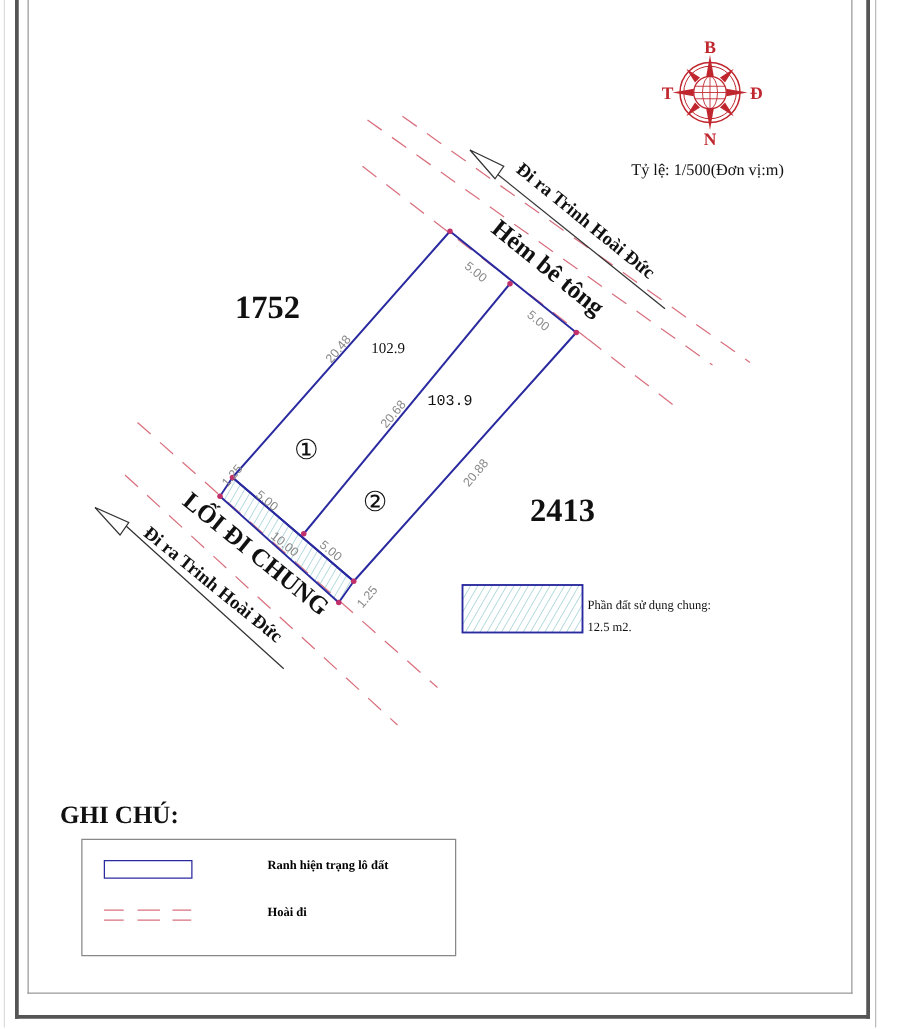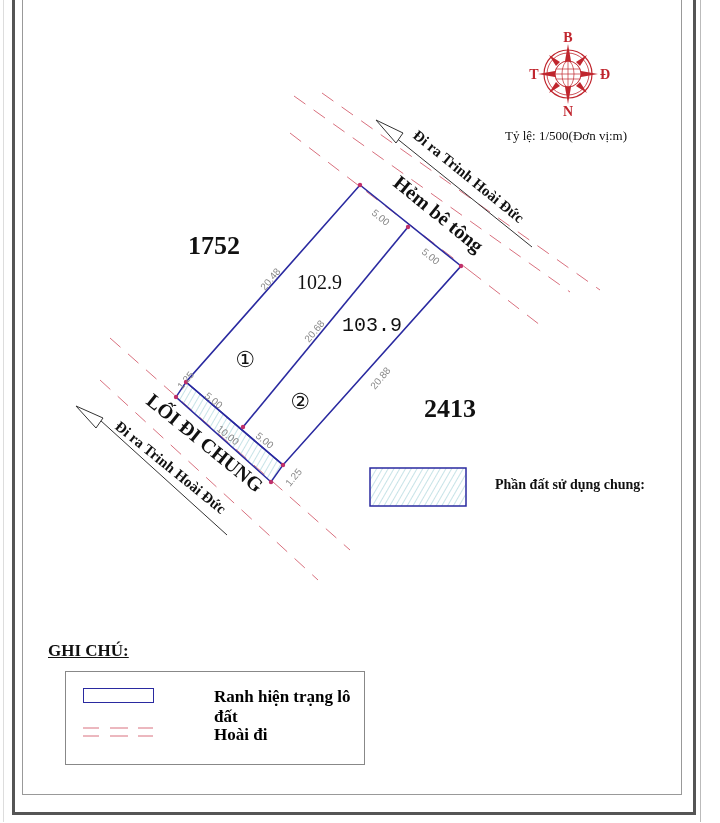--- a/index.html
+++ b/index.html
@@ -4,27 +4,27 @@
 <style>
   html,body{margin:0;padding:0;background:#fff;}
   body{width:720px;height:823px;position:relative;overflow:hidden;font-family:"Liberation Serif","DejaVu Serif",serif;}
   .frame-outer{position:absolute;left:3px;top:-4px;width:696px;height:826px;border-right:1px solid #bbb;border-left:1px solid #ddd;}
   .frame-thick{position:absolute;left:12px;top:-4px;width:678px;height:816px;border:3px solid #555;border-top:none;}
   .frame-inner{position:absolute;left:22px;top:-4px;width:658px;height:798px;border:1px solid #999;border-top:none;}
   svg.map{position:absolute;left:0;top:0;}
   .lbl{position:absolute;white-space:nowrap;color:#111;}
   .scale{left:505px;top:128px;font-size:13px;font-weight:normal;}
   .parcel{font-size:26px;font-weight:bold;}
-  .area{font-size:20px;}
-  .shared{left:470px;top:476px;width:200px;text-align:center;font-size:14px;font-weight:bold;line-height:18px;}
-  .note-title{left:48px;top:641px;font-size:17px;font-weight:bold;text-decoration:underline;}
+  .area{font-size:12px;}
+  .shared{left:470px;top:476px;width:200px;font-size:10px;font-weight:normal;line-height:18px;}
+  .note-title{left:48px;top:641px;font-size:20px;font-weight:bold;}
   .legend-box{position:absolute;left:65px;top:671px;width:298px;height:92px;border:1px solid #888;}
   .leg-sw1{position:absolute;left:17px;top:16px;width:69px;height:13px;border:1.5px solid #2a2aa0;}
   .leg-sw2{position:absolute;left:17px;top:53px;width:72px;height:14px;}
-  .leg-t{position:absolute;left:148px;font-size:17px;font-weight:bold;}
+  .leg-t{position:absolute;left:148px;font-size:10px;font-weight:bold;}
 </style>
 </head>
 <body>
 
 <div class="frame-outer"></div>
 <div class="frame-thick"></div>
 <div class="frame-inner"></div>
 
 <svg class="map" width="720" height="823">
   <defs>
@@ -131,20 +131,21 @@
 <div class="lbl scale">Tỷ lệ: 1/500(Đơn vị:m)</div>
 
 <div class="lbl parcel" style="left:188px;top:231px;">1752</div>
 <div class="lbl parcel" style="left:424px;top:394px;">2413</div>
 
 <div class="lbl area" style="left:297px;top:271px;">102.9</div>
 <div class="lbl area" style="left:342px;top:314px;font-family:Liberation Mono, monospace;">103.9</div>
 
 <div class="lbl shared">
   <div>Phần đất sử dụng chung:</div>
+  <div>12.5 m2.</div>
 </div>
 
 <div class="lbl note-title">GHI CHÚ:</div>
 
 <div class="legend-box">
   <div class="leg-sw1"></div>
   <div class="leg-t" style="top:15px;">Ranh hiện trạng lô đất</div>
   <svg class="leg-sw2" width="72" height="14">
     <g stroke="#d9707e" stroke-width="1">
       <line x1="0" y1="3" x2="16" y2="3"></line>

